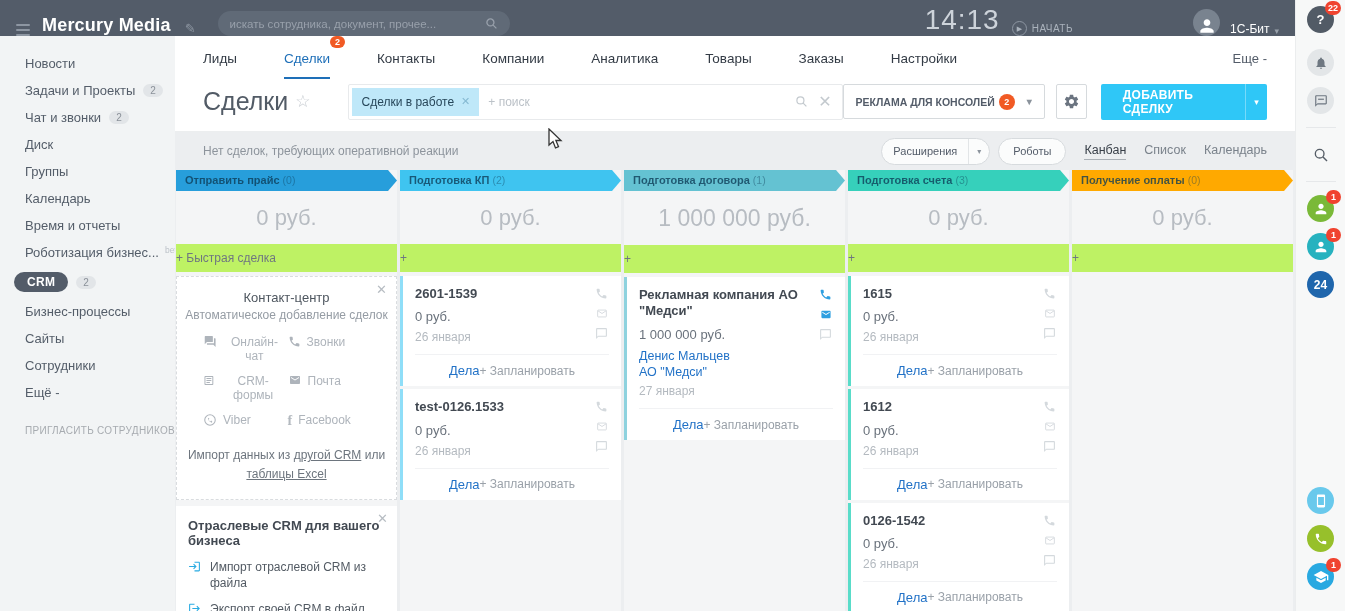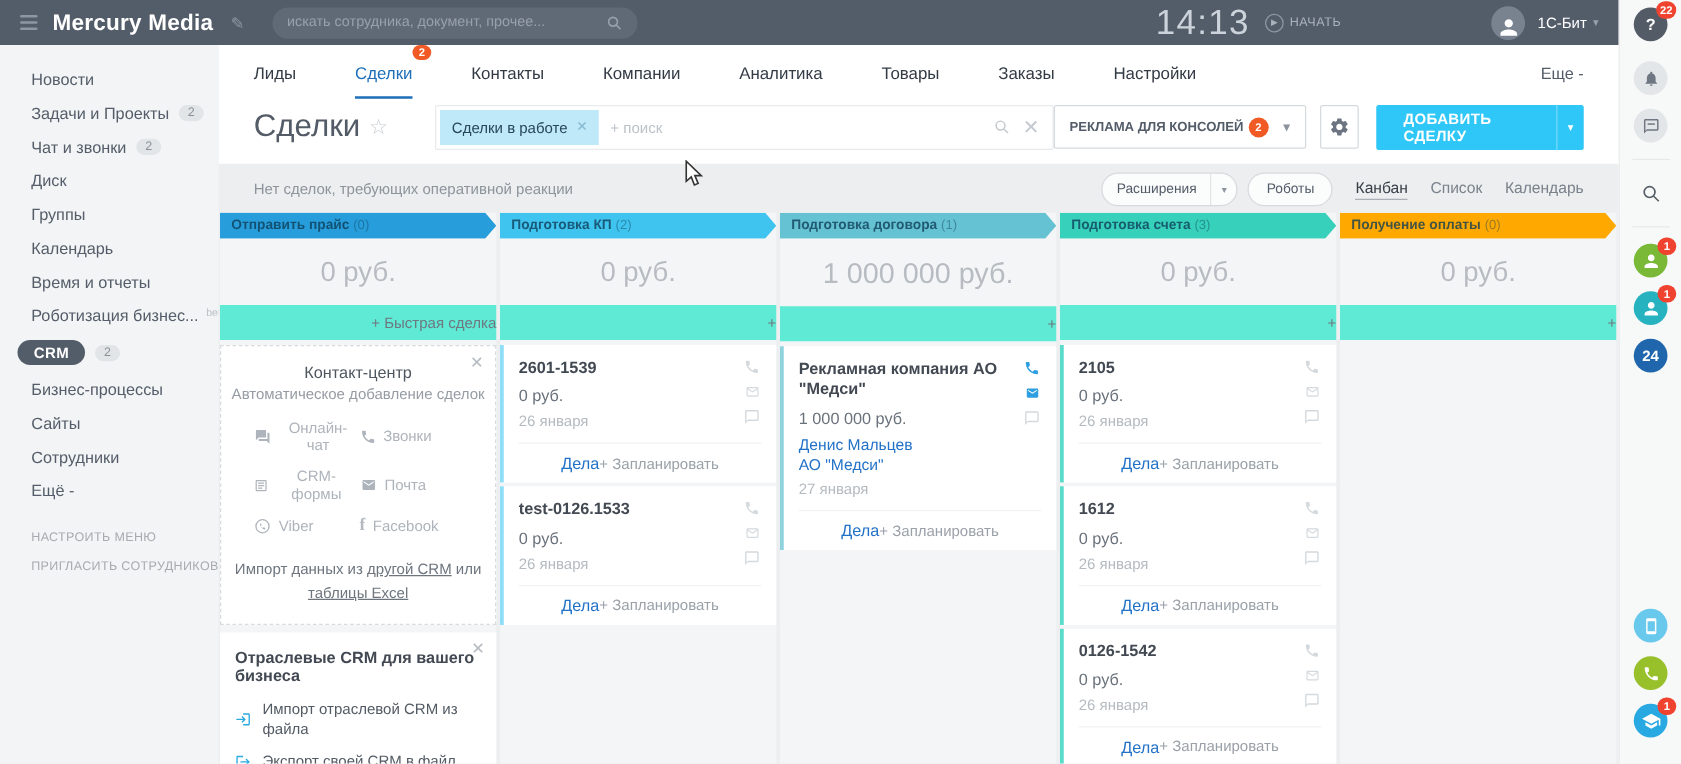--- a/index.html
+++ b/index.html
@@ -1,21 +1,21 @@
 <!DOCTYPE html>
 <html><head>
 <meta charset="utf-8">
 <style>
   *{margin:0;padding:0;box-sizing:border-box}
   html,body{width:1345px;height:611px}
   body{font-family:"Liberation Sans",sans-serif;background:#eceef0;overflow:hidden;position:relative;color:#535c69}
   svg{display:block}
 
   
-  .topbar{position:absolute;left:0;top:0;right:50px;height:36px;background:#535c69;display:flex;align-items:center;padding:0 16px;z-index:5}
+  .topbar{position:absolute;left:0;top:0;right:50px;height:36px;background:#535c69;display:flex;align-items:flex-end;padding:0 16px;z-index:5}
   .hamb{display:flex;flex-direction:column;gap:3px;margin-right:12px;cursor:pointer}
   .hamb span{width:14px;height:2px;background:#8d96a2;border-radius:1px}
   .brand{font-size:18px;font-weight:bold;color:#fff;letter-spacing:.2px}
   .pencil{color:#8d96a2;font-size:13px;margin:0 22px 0 14px;cursor:pointer}
   .tb-search{width:292px;height:25px;background:#606a77;border-radius:13px;display:flex;align-items:center;padding:0 12px;cursor:text}
   .tb-search .ph{flex:1;font-size:11.5px;color:#98a0ab}
   .tb-search .mag{color:#98a0ab}
   .tb-spacer{flex:1}
   .clock{font-size:28px;font-weight:300;color:#cdd3da;letter-spacing:1px;margin-right:12px}
   .start{display:flex;align-items:center;gap:5px;color:#aab2bc;font-size:10px;letter-spacing:.5px;cursor:pointer;margin-right:120px}
@@ -83,49 +83,49 @@
   .vlink.active{color:#383f48;border-bottom:1px solid #aab0b6}
 
   
   .board{flex:1;display:flex;gap:3px;padding-left:1px;overflow:hidden}
   .col{width:221px;flex:0 0 221px;display:flex;flex-direction:column;background:#f4f5f6}
   .col-head{flex:0 0 21px;line-height:21px;padding-left:9px;font-size:11px;font-weight:bold;color:rgba(13,59,86,.78);clip-path:polygon(0 0,calc(100% - 9px) 0,100% 50%,calc(100% - 9px) 100%,0 100%);white-space:nowrap;cursor:pointer}
   .col-head .cnt{font-weight:normal;opacity:.55;font-size:10.5px}
   .c1{background:#279edb}.c2{background:#3fc4f0}.c3{background:#64c2d2}.c4{background:#36d0bb}.c5{background:#ffa900}
   .col-sum{text-align:center;font-size:22px;font-weight:300;color:#b7bcc2;padding:14px 0 13px}
   .col3 .col-sum{font-size:23px}
-  .quick{background:#5eead4;text-align:right;font-size:12px;color:#6f7780;padding:7px 0;margin-bottom:4px;cursor:pointer}
+  .quick{background:#bef264;text-align:left;font-size:12px;color:#6f7780;padding:7px 0;margin-bottom:4px;cursor:pointer}
   .card{background:#fff;border-left:3px solid #8fdef8;margin-bottom:3px;padding:10px 12px 8px;cursor:pointer}
   .bc3{border-left-color:#8ed2de}.bc4{border-left-color:#59dcc9}
   .card-top{display:flex;justify-content:space-between}
   .ct{font-size:13px;font-weight:bold;color:#424952;margin-bottom:7px;line-height:1.25}
   .ca{font-size:13px;color:#6a727c;margin-bottom:6px}
   .cl{font-size:12.5px;color:#2272c7;line-height:1.35;cursor:pointer}
   .cd{font-size:12px;color:#b4bac0;margin-top:3px}
   .cicons{display:flex;flex-direction:column;gap:8px;color:#d4d9dd;padding-top:1px}
   .cicons .blue{color:#2e9fe0}
   .cfoot{display:flex;justify-content:center;align-items:center;border-top:1px solid #f1f2f4;margin-top:10px;padding-top:8px}
   .deals{color:#2272c7;font-size:13px;cursor:pointer}
   .plan{color:#9aa1a9;font-size:12px;cursor:pointer}
 
   
   .cc{background:#fff;border:1px dashed #d9dcdf;margin-bottom:6px;padding:13px 8px 16px;position:relative;text-align:center}
   .ccx{position:absolute;right:9px;top:5px;color:#b6bcc2;font-size:13px;cursor:pointer}
   .cct{font-size:13px;color:#4e565f;margin-bottom:3px}
   .ccs{font-size:12px;color:#959ca4;margin-bottom:13px}
   .ccg{display:grid;grid-template-columns:1fr 1fr;gap:11px 2px;justify-items:start;padding:0 18px;margin-bottom:17px}
-  .cci{display:flex;align-items:center;gap:6px;font-size:12px;color:#aeb4bb;cursor:pointer}
+  .cci{display:flex;align-items:flex-start;gap:6px;font-size:12px;color:#aeb4bb;cursor:pointer}
   .cci .fb{font-weight:bold;font-size:14px;color:#b3b9bf;font-family:"Liberation Serif",serif}
   .ccimp{font-size:12px;color:#6d757e;line-height:1.55}
   .ccimp a{color:#6d757e;text-decoration:underline;cursor:pointer}
 
   
   .ind{background:#fff;padding:12px 12px 14px;position:relative;flex:1}
   .indt{font-size:13px;font-weight:bold;color:#424952;margin-bottom:11px}
-  .indi{display:flex;gap:9px;font-size:12px;color:#525a63;margin-bottom:9px;align-items:center;cursor:pointer;line-height:1.35}
+  .indi{display:flex;gap:9px;font-size:12px;color:#525a63;margin-bottom:9px;align-items:flex-start;cursor:pointer;line-height:1.35}
   .indi svg{flex:0 0 13px;margin-top:1px;color:#29abe2}
 
   .cursor{position:absolute;left:548px;top:128px;z-index:50;pointer-events:none;color:#2b2b2b}
 </style>
 </head>
 <body>
 
 <div class="topbar">
   <div class="hamb">
       <span></span>
@@ -254,21 +254,20 @@
   <div class="si">
       <span>Сайты</span>
     </div>
   <div class="si">
       <span>Сотрудники</span>
     </div>
   <div class="si">
       <span>Ещё -</span>
     </div>
   <div class="sfoot">
-    <div class="sf">НАСТРОИТЬ МЕНЮ</div>
     <div class="sf">ПРИГЛАСИТЬ СОТРУДНИКОВ</div>
   </div>
 </div>
 
 <div class="main">
 
   <div class="tabs-row">
     <div class="tab"><span>Лиды</span></div>
     <div class="tab active"><span>Сделки</span><span class="tbadge">2</span></div>
     <div class="tab"><span>Контакты</span></div>
@@ -518,21 +517,21 @@
     </div>
 
     <div class="col col4">
       <div class="col-head c4"><span>Подготовка счета</span> <span class="cnt">(3)</span></div>
       <div class="col-sum">0 руб.</div>
       <div class="quick">+</div>
 
       <div class="card bc4">
         <div class="card-top">
           <div>
-            <div class="ct">2105</div>
+            <div class="ct">1615</div>
             <div class="ca">0 руб.</div>
             <div class="cd">26 января</div>
           </div>
           <div class="cicons">
             <span>
                 <svg width="13" height="13" viewBox="0 0 24 24" fill="currentColor">
                   <path d="M6.62 10.79c1.44 2.83 3.76 5.14 6.59 6.59l2.2-2.21c.27-.27.67-.36 1.02-.24 1.12.37 2.33.57 3.57.57.55 0 1 .45 1 1V20c0 .55-.45 1-1 1-9.39 0-17-7.61-17-17 0-.55.45-1 1-1h3.5c.55 0 1 .45 1 1 0 1.25.2 2.45.57 3.57.11.35.03.74-.25 1.02l-2.2 2.2z"></path>
                 </svg>
               </span>
             <span>

